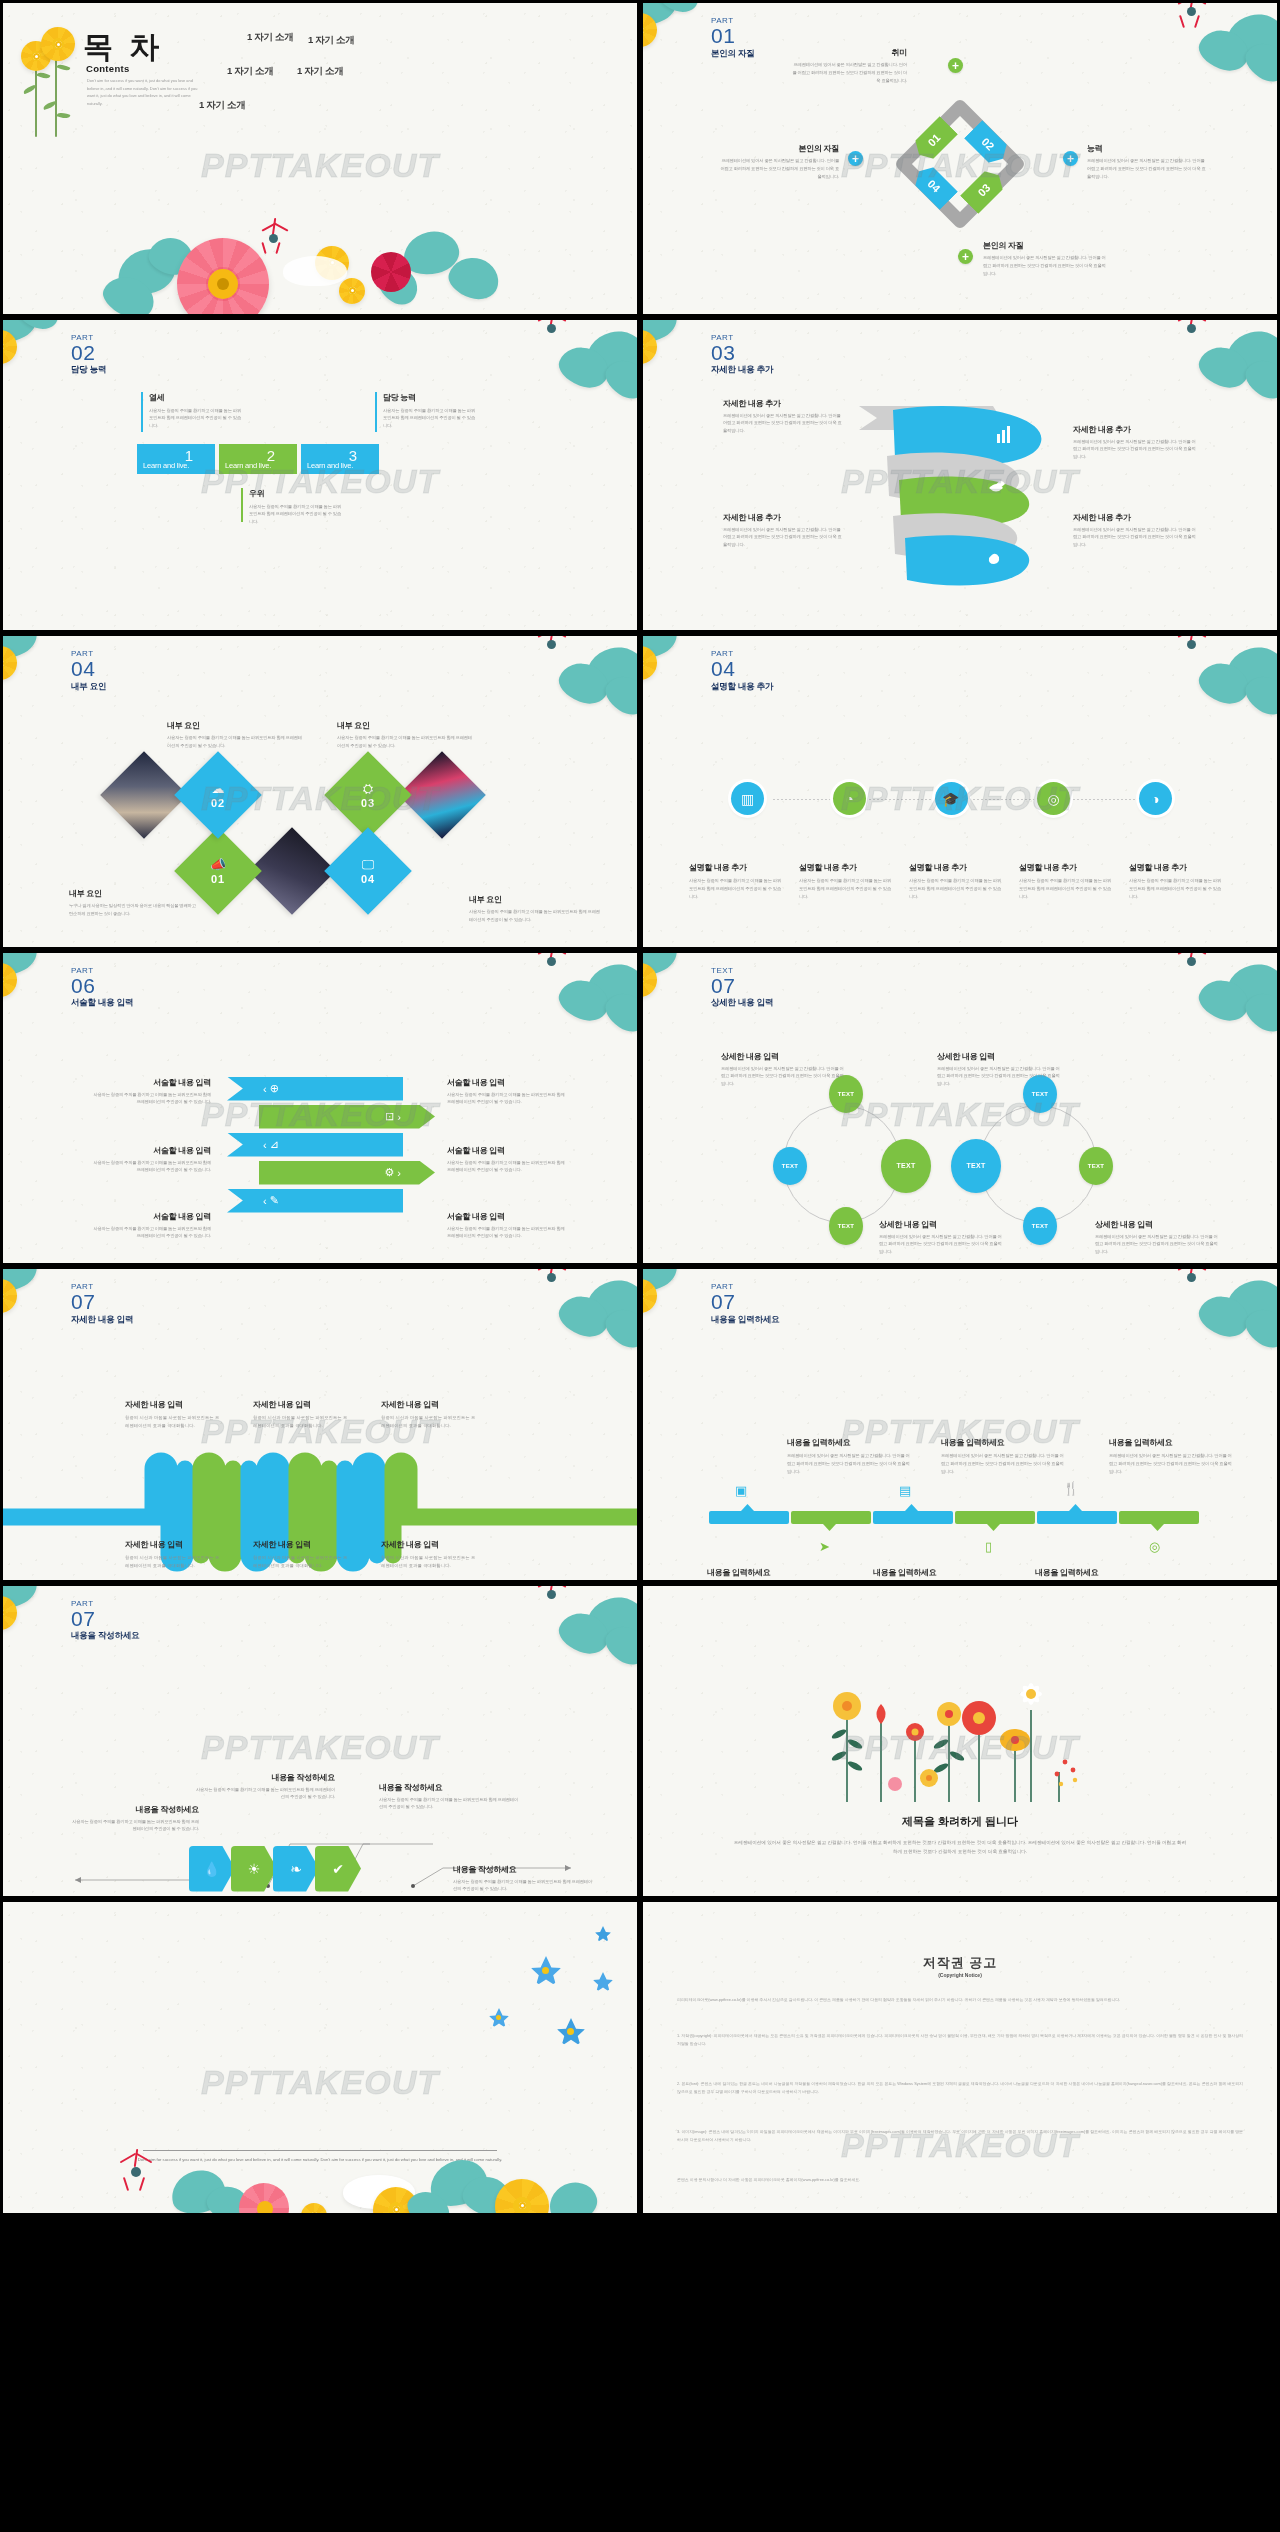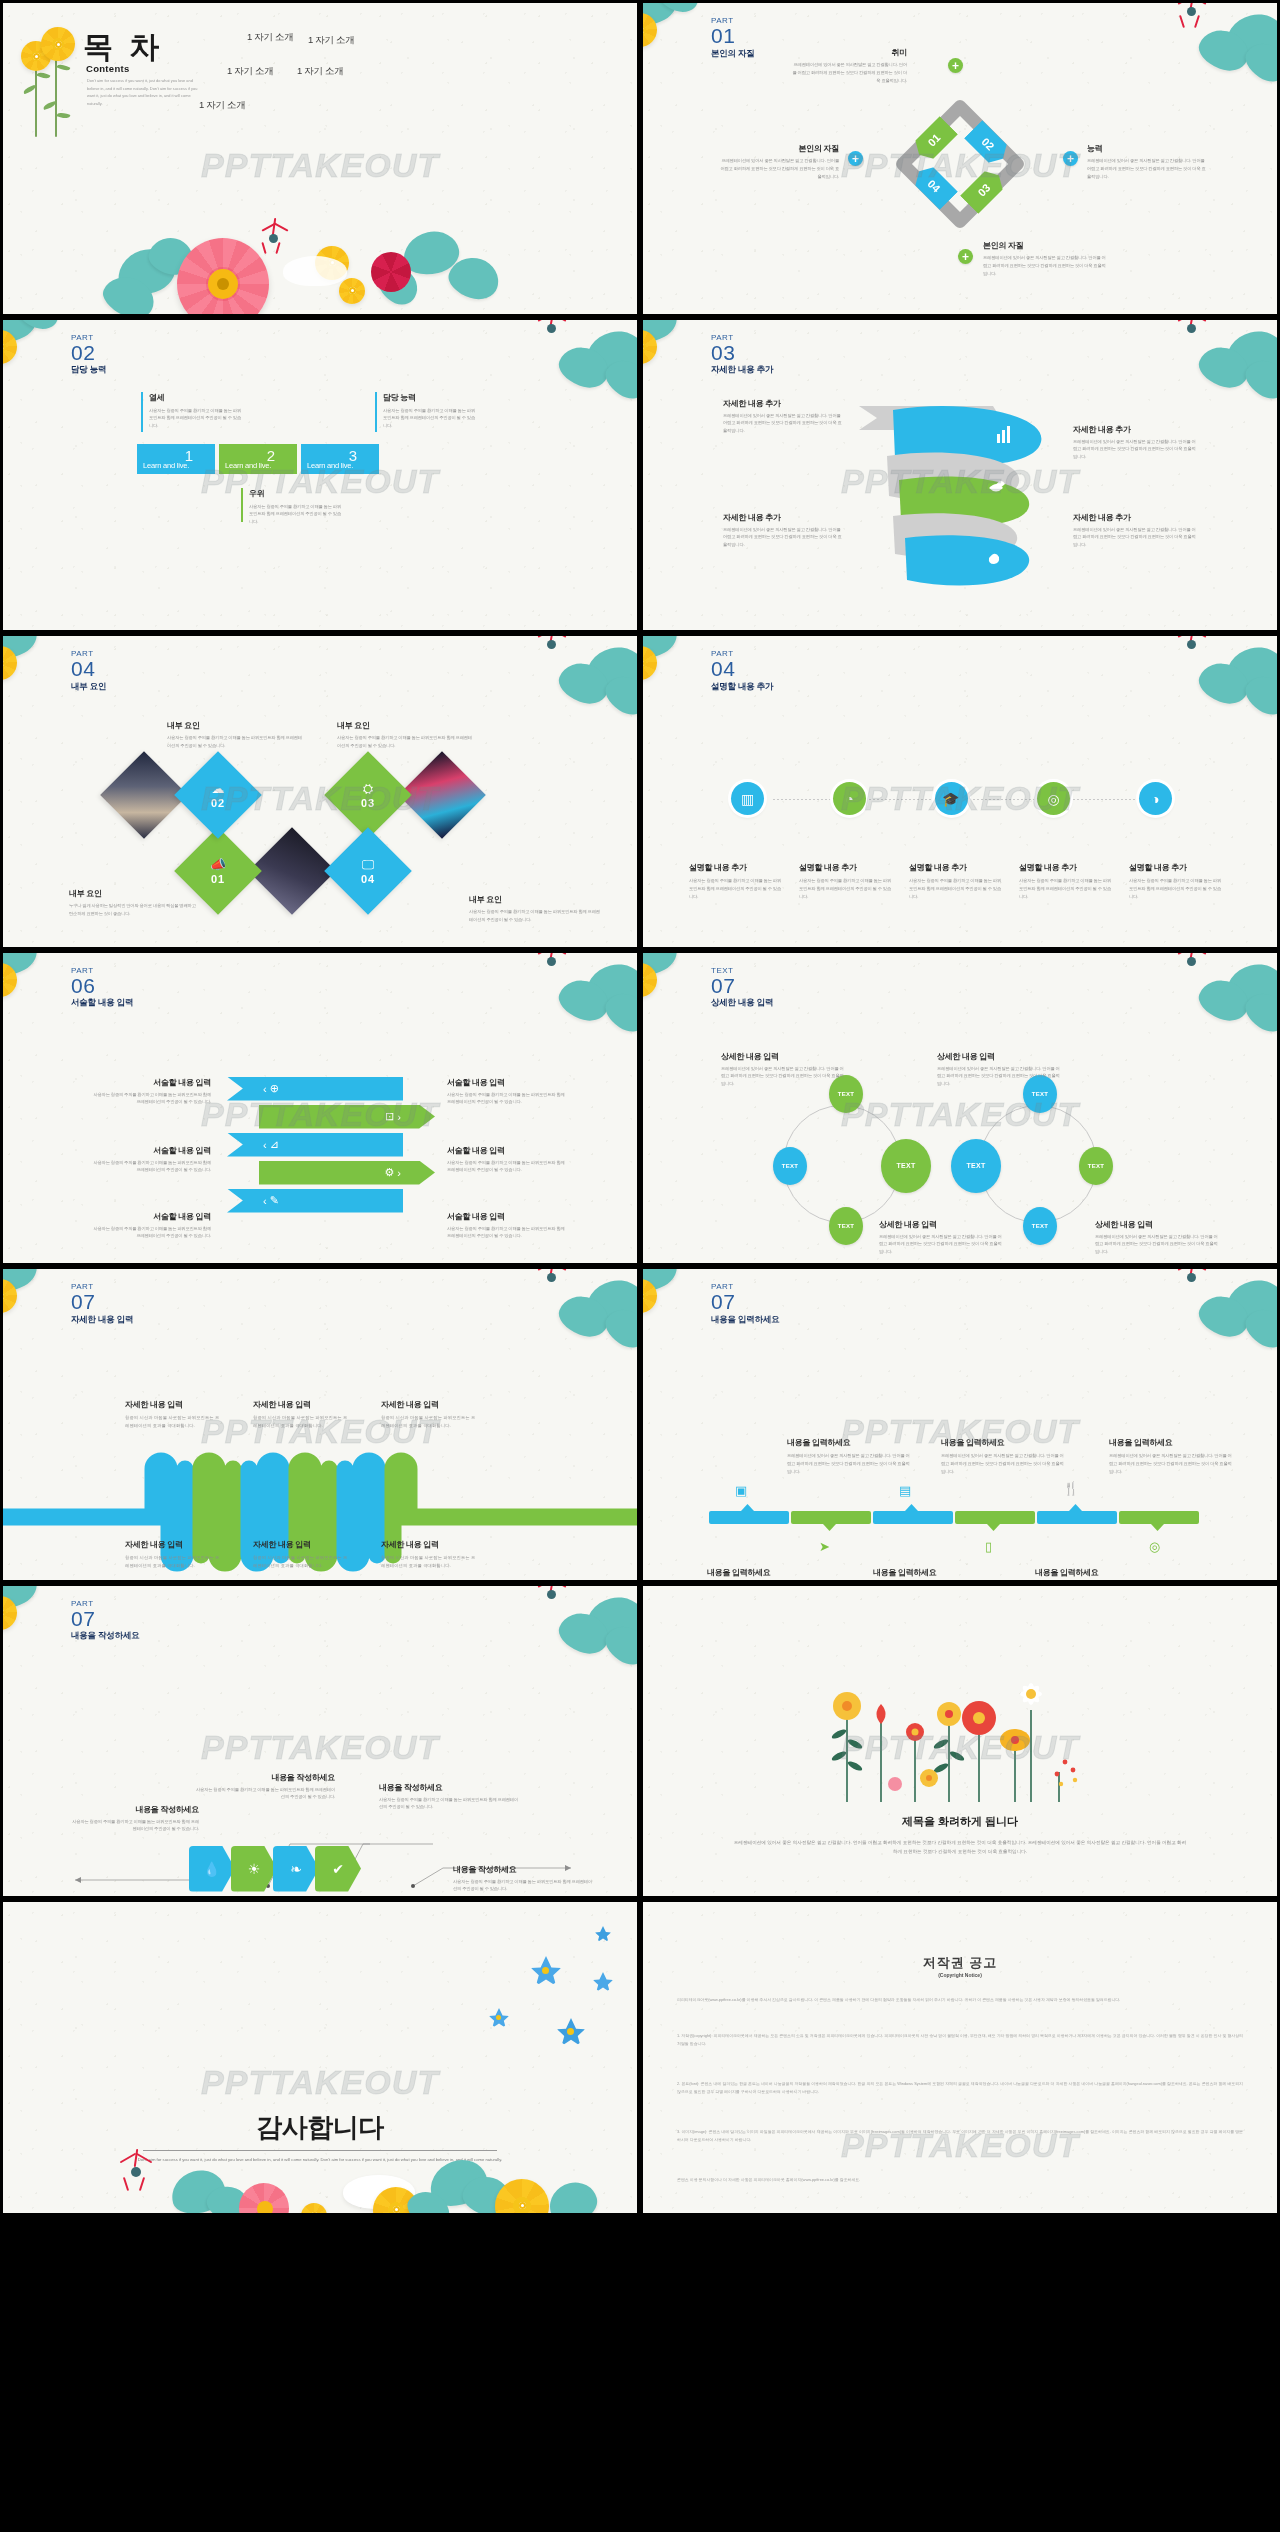--- a/index.html
+++ b/index.html
@@ -57,21 +57,21 @@
         -webkit-text-stroke:1px rgba(120,128,134,.16); font-style:italic; white-space:nowrap;}
 
   
   .blk-title { font-size:8px; font-weight:bold; color:#2b2b2b; letter-spacing:-.3px; }
   .blk-body  { font-size:4.3px; line-height:1.85; color:#8d8d8d; letter-spacing:-.2px; }
 
   
   .s1-title { position:absolute; left:80px; top:24px; font-size:30px; font-weight:bold; letter-spacing:4px; color:#1b1b1b;}
   .s1-sub { position:absolute; left:83px; top:60px; font-size:9.5px; font-weight:bold; color:#1b1b1b; letter-spacing:.3px;}
   .s1-desc { position:absolute; left:84px; top:74px; width:118px; font-size:3.9px; line-height:1.95; color:#9a9a9a;}
-  .s1-toc { position:absolute; font-size:9.5px; font-weight:normal; color:#3a3a3a; letter-spacing:-.3px;}
+  .s1-toc { position:absolute; font-size:9.5px; font-weight:bold; color:#3a3a3a; letter-spacing:-.3px;}
   .s1-stem { position:absolute; left:18px; top:18px; width:62px; height:118px;}
   .s1-stem .st { position:absolute; width:1.6px; background:#7ba55c; border-radius:1px;}
   .s1-stem .lf { position:absolute; width:13px; height:5px; background:#7cae5d; border-radius:70% 10% 70% 10%;}
 
   
   .cyc { position:absolute; left:50%; top:52%; width:118px; height:118px; transform:translate(-50%,-50%); }
   .cyc .ring { position:absolute; inset:12px; border:13px solid #a8a8a8; transform:rotate(45deg); border-radius:6px;}
   .cyc .seg { position:absolute; width:42px; height:26px; display:flex; align-items:center; justify-content:center;
       color:#fff; font-size:11px; font-weight:bold; }
   .seg.g { background:#7cc242; } .seg.b { background:#2cb8e8; }
@@ -899,21 +899,20 @@
       <div style="position:absolute;right:34px;top:96px;width:28px;height:28px;">
         <div class="petal" style="inset:0;background:#3d9fe0;clip-path:polygon(50% 0,68% 38%,100% 40%,74% 64%,84% 100%,50% 78%,16% 100%,26% 64%,0 40%,32% 38%);"></div>
         <div style="position:absolute;left:10px;top:10px;width:7px;height:7px;border-radius:50%;background:#f3c419;"></div>
       </div>
       <div style="position:absolute;right:110px;top:86px;width:20px;height:20px;">
         <div class="petal" style="inset:0;background:#4aa8e8;clip-path:polygon(50% 0,68% 38%,100% 40%,74% 64%,84% 100%,50% 78%,16% 100%,26% 64%,0 40%,32% 38%);"></div>
         <div style="position:absolute;left:7px;top:7px;width:5px;height:5px;border-radius:50%;background:#f3c419;"></div>
       </div>
     </div>
 
-    <div class="s13-title" style="top:208px;">감사합니다</div>
     <div class="s13-rule" style="left:140px;right:140px;top:248px;"></div>
     <div class="s13-body" style="top:254px;">Don't aim for success if you want it, just do what you love and believe in, and it will come naturally. Don't aim for success if you want it, just do what you love and believe in, and it will come naturally.</div>
 
     <div class="deco" style="left:40px;bottom:-40px;width:560px;height:110px;">
       <div class="red-sprig" style="left:72px;top:6px;width:44px;height:44px;">
         <i style="left:20px;top:0;width:2px;height:18px;transform:rotate(8deg);"></i>
         <i style="left:4px;top:8px;width:18px;height:2px;transform:rotate(-30deg);"></i>
         <i style="left:20px;top:8px;width:18px;height:2px;transform:rotate(30deg);"></i>
         <i style="left:16px;top:18px;width:10px;height:10px;border-radius:50%;background:#3a6a72;"></i>
         <i style="left:10px;top:28px;width:2px;height:14px;transform:rotate(-18deg);"></i>

